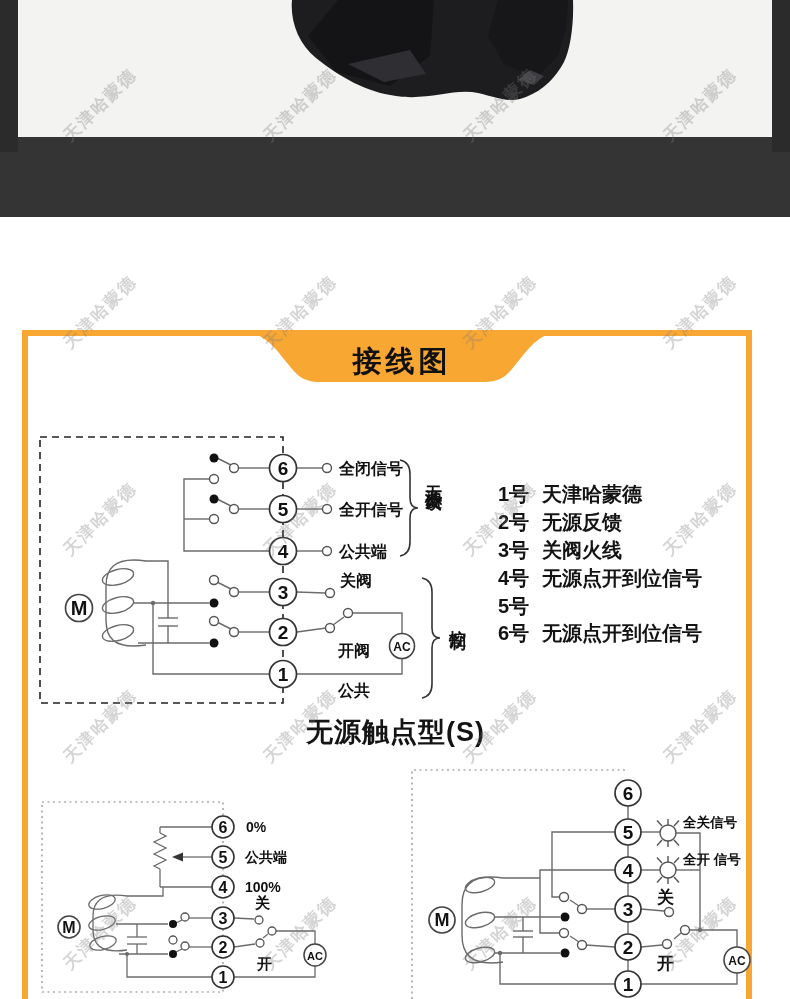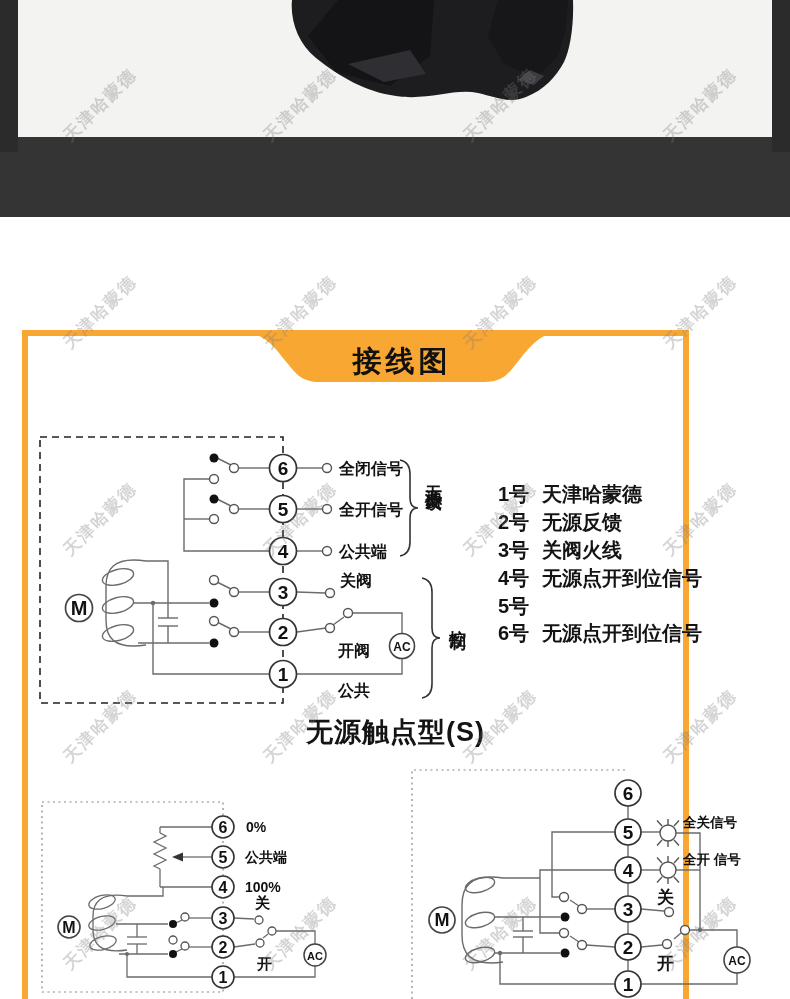--- a/index.html
+++ b/index.html
@@ -4,21 +4,21 @@
 <style>
   html,body{margin:0;padding:0;background:#fff;}
   .page{position:relative;width:790px;height:999px;background:#fff;overflow:hidden;
         font-family:"Liberation Sans","DejaVu Sans",sans-serif;color:#111;}
   
   .dark-band{position:absolute;left:0;top:137px;width:790px;height:80px;background:#343434;}
   .side-margin{position:absolute;top:0;width:18px;height:152px;background:#2b2b2b;}
   .side-margin.left{left:0;} .side-margin.right{right:0;}
   .photo-area{position:absolute;left:18px;top:0;width:754px;height:137px;background:#f3f3f2;}
   
-  .panel{position:absolute;left:22px;top:330px;width:667px;height:669px;box-sizing:border-box;
+  .panel{position:absolute;left:22px;top:330px;width:730px;height:669px;box-sizing:border-box;
          border:6px solid #F8A733;border-bottom:none;background:transparent;}
   .banner-svg{position:absolute;left:212px;top:-6px;width:324px;height:60px;}
   .banner-title{position:absolute;left:212px;top:6px;width:324px;text-align:center;
                 font-size:29px;font-weight:bold;color:#111;letter-spacing:4px;}
   
   .diagram{position:absolute;}
   .d1{left:30px;top:428px;width:470px;height:300px;}
   .d2{left:35px;top:795px;width:340px;height:204px;}
   .d3{left:400px;top:763px;width:370px;height:236px;}
   svg text{fill:#111;}

